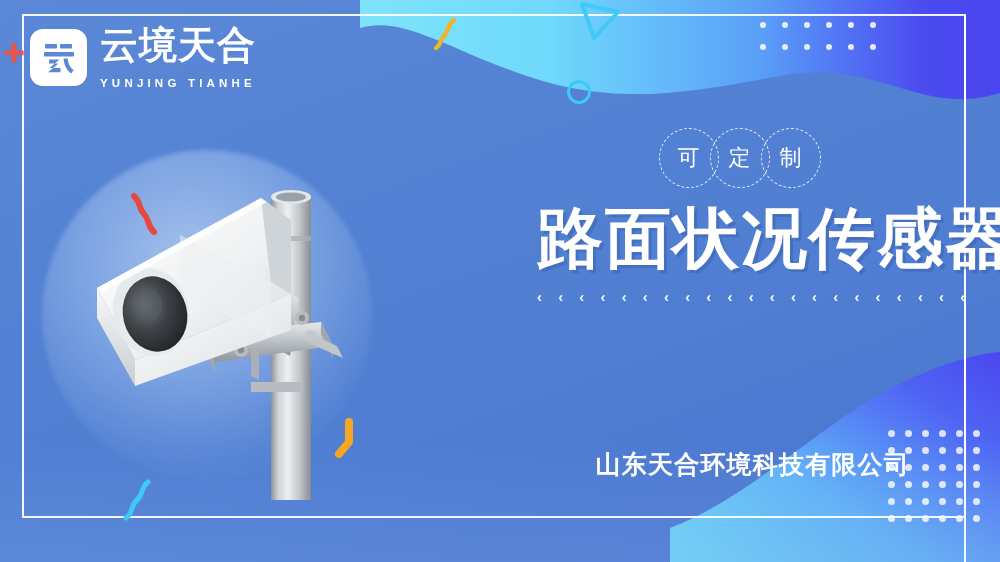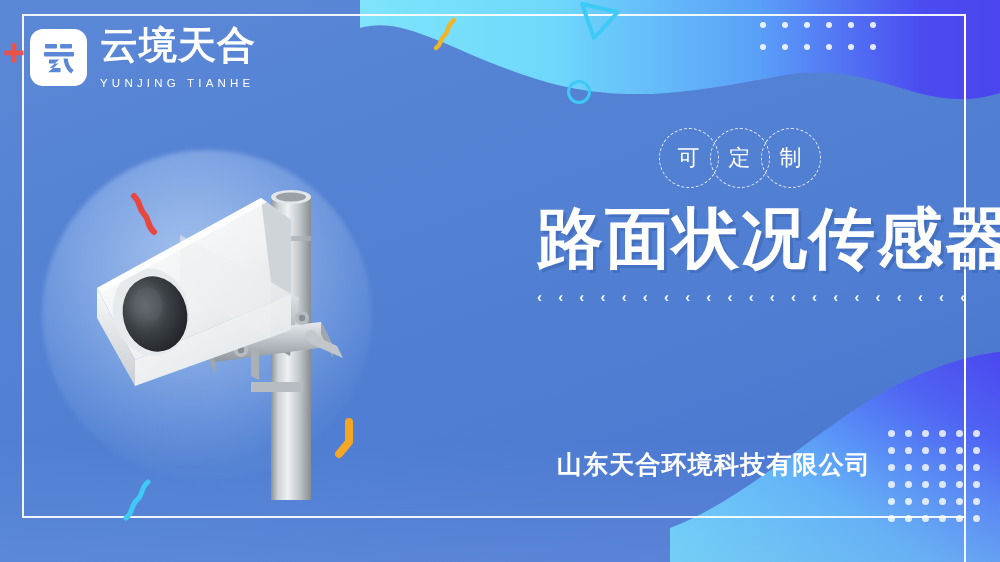--- a/index.html
+++ b/index.html
@@ -50,21 +50,21 @@
   #logo-mark{
     width:57px;height:57px;border-radius:13px;background:#fff;
     display:flex;align-items:center;justify-content:center;
   }
   #logo-text{display:flex;flex-direction:column;justify-content:center;}
   #logo-title{
     color:#fff;font-size:38px;font-weight:bold;line-height:1.02;
     letter-spacing:1px;white-space:nowrap;
   }
   #logo-sub{
-    color:#fff;font-size:11.5px;font-weight:normal;letter-spacing:4.2px;
+    color:#fff;font-size:11.5px;font-weight:bold;letter-spacing:4.2px;
     margin-top:12px;white-space:nowrap;
   }
 
   
   #plus-mark{position:absolute;left:2px;top:42px;width:24px;height:24px;}
 
   
   #product{position:absolute;left:75px;top:170px;width:330px;height:330px;}
 
   
@@ -90,21 +90,21 @@
     margin:12px 0 6px 0;color:rgba(255,255,255,.92);
     font-size:15px;letter-spacing:6px;font-weight:bold;white-space:nowrap;
   }
 
   #subtitle{
     color:#fff;font-size:27px;letter-spacing:8px;white-space:nowrap;
     text-indent:8px;
   }
 
   #company{
-    position:absolute;right:100px;top:448px;width:372px;text-align:center;
+    position:absolute;right:90px;top:448px;width:372px;text-align:right;
     color:#fff;font-size:25px;font-weight:bold;letter-spacing:1.2px;white-space:nowrap;
   }
   #slogan{
     position:absolute;right:92px;top:486px;width:372px;text-align:center;
     color:#eaf2ff;font-size:17px;letter-spacing:1px;white-space:nowrap;
   }
 
   
   .squig{position:absolute;pointer-events:none;}
   #squig-red{left:130px;top:192px;}

